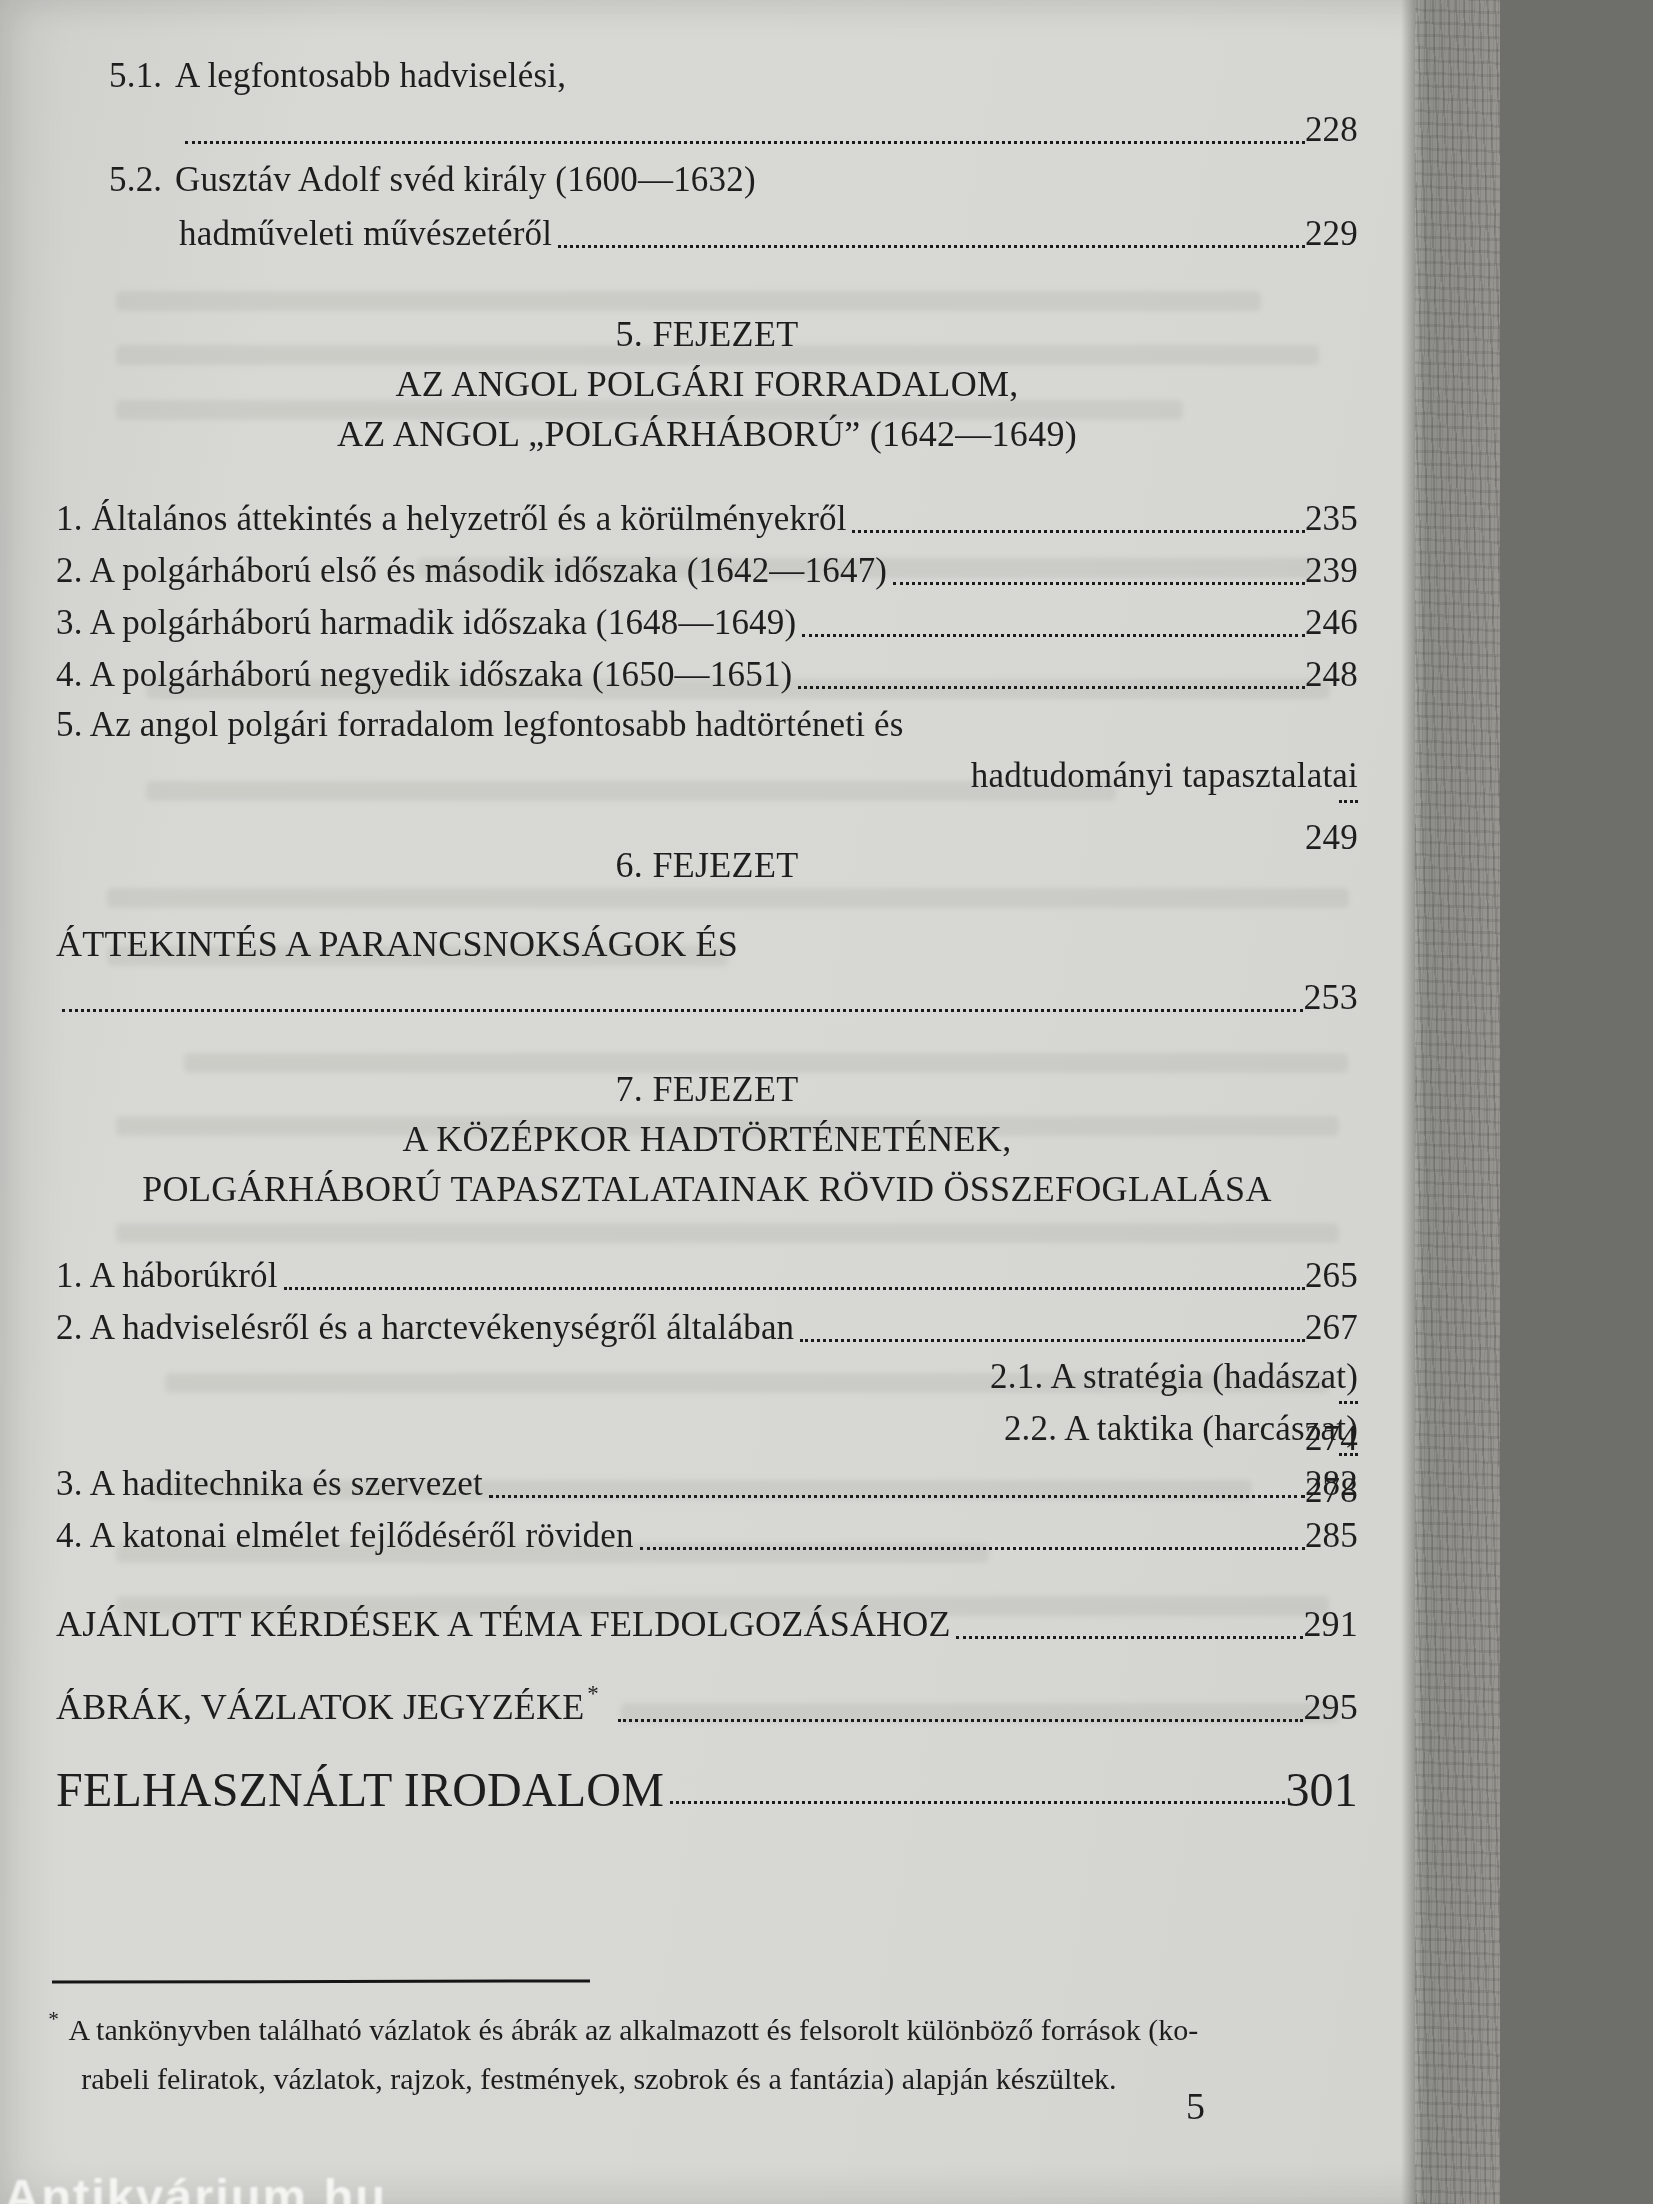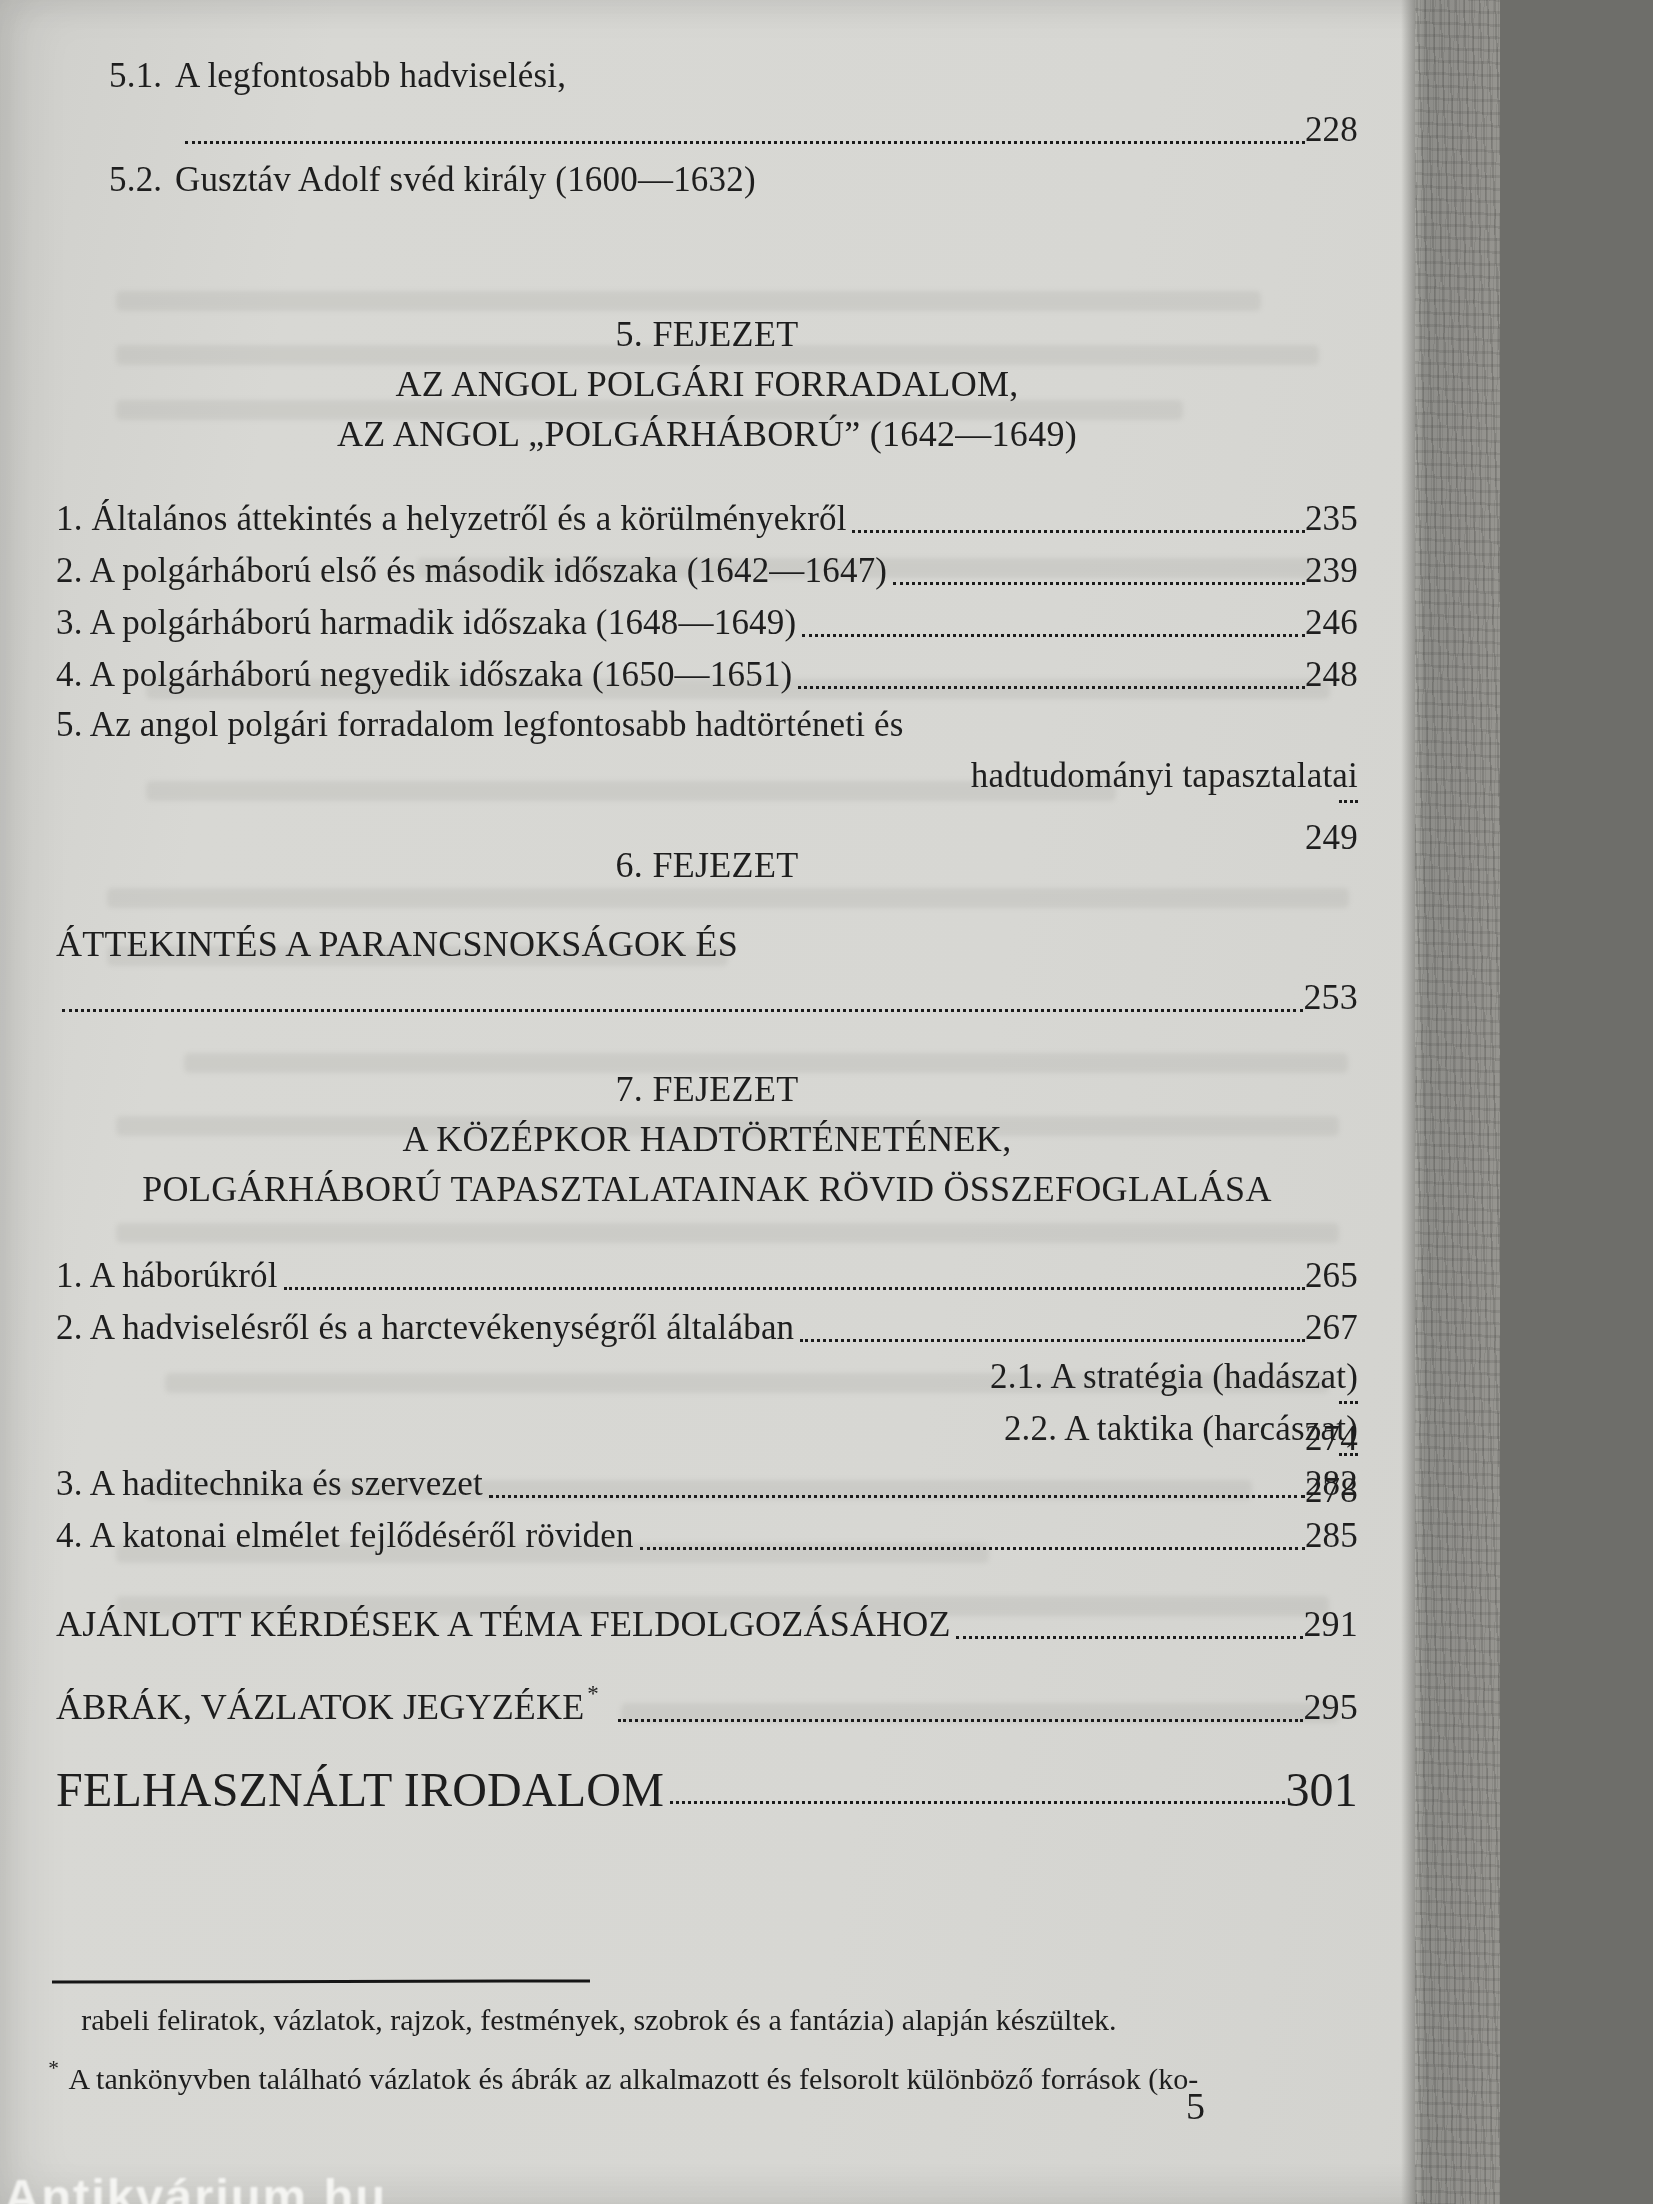--- a/index.html
+++ b/index.html
@@ -85,20 +85,25 @@
       <div class="line">
         <span class="lbl">5.1.</span><span>A legfontosabb hadviselési,</span>
       </div>
       <div class="row cont">
         <span class="dots"></span>
         <span class="pg">228</span>
       </div>
       <div class="line">
         <span class="lbl">5.2.</span><span>Gusztáv Adolf svéd király (1600—1632)</span>
       </div>
+      <div class="row cont">
+        <span class="t">hadműveleti művészetéről</span>
+        <span class="dots"></span>
+        <span class="pg">229</span>
+      </div>
     </div>
 
     <div class="blk heading" style="top:309px">
       <div>5. FEJEZET</div>
       <div>AZ ANGOL POLGÁRI FORRADALOM,</div>
       <div>AZ ANGOL „POLGÁRHÁBORÚ” (1642—1649)</div>
     </div>
 
     <div class="blk" style="top:491px">
       <div class="row">
@@ -199,24 +204,24 @@
     <div class="blk" style="top:1762px">
       <div class="row" style="font-size:48px">
         <span class="t">FELHASZNÁLT IRODALOM</span>
         <span class="dots"></span>
         <span class="pg">301</span>
       </div>
     </div>
 
     <div class="fn-rule" style="top:1980px"></div>
     <div class="footnote" style="top:1995px">
-      <div class="fl" style="margin-left:33px">rabeli feliratok, vázlatok, rajzok, festmények, szobrok és a fantázia) alapján készültek.</div>
       <div class="fl">
         <sup>*</sup><span>A tankönyvben található vázlatok és ábrák az alkalmazott és felsorolt különböző források (ko-</span>
       </div>
+      <div class="fl" style="margin-left:33px">rabeli feliratok, vázlatok, rajzok, festmények, szobrok és a fantázia) alapján készültek.</div>
     </div>
 
   </div>
 
   <div class="pagenum">5</div>
 
   <div class="watermark">Antikvárium.hu</div>
 
   <div class="edge-band"></div>
 

